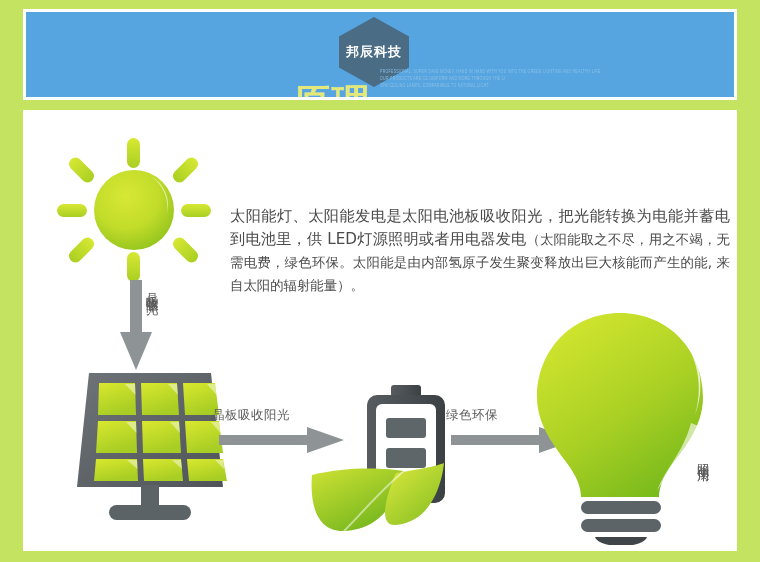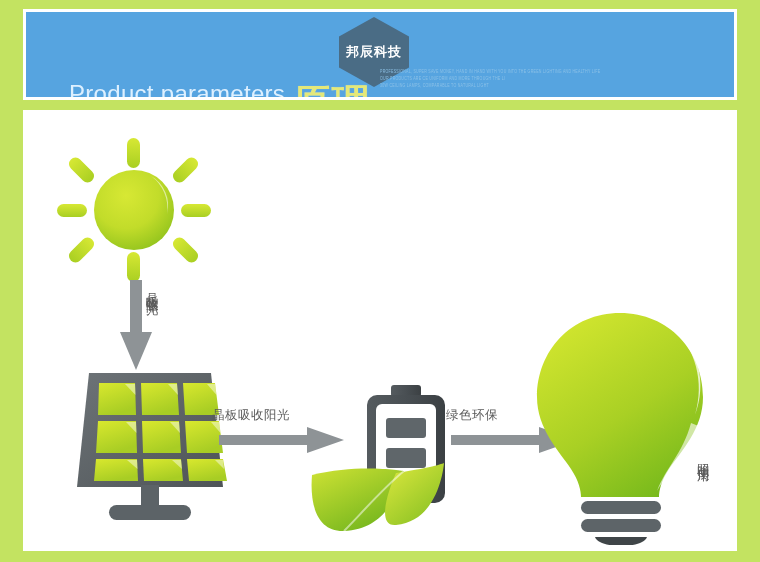--- a/index.html
+++ b/index.html
@@ -114,21 +114,20 @@
   .arrow-r2 { position:absolute; left:428px; top:315px; width:125px; height:30px; }
 </style>
 </head>
 <body>
 
 <div id="page">
 
   <div class="header-wrap">
     <div class="header">
 
-      <div class="product-params">Product parameters</div>
 
 
       <div class="cn-word cn-theory">原理</div>
 
       <div class="logo-badge">
         <span>邦辰</span>
         <span>科技</span>
       </div>
 
       <div class="eng-lines">
@@ -136,20 +135,23 @@
         <div>OUR PRODUCTS ARE CE UNIFORM AND MORE THROUGH THE LI</div>
         <div>30W CEILING LAMPS, COMPARABLE TO NATURAL LIGHT</div>
       </div>
 
     </div>
   </div>
 
   <div class="body-wrap">
 
 
+    <div class="para">
+      <span>太阳能灯、太阳能发电是太阳电池板吸收阳光，把光能转换为电能并蓄电到电池里，供 LED灯源照明或者用电器发电</span><span class="small">（太阳能取之不尽，用之不竭，无需电费，绿色环保。太阳能是由内部氢原子发生聚变释放出巨大核能而产生的能, 来自太阳的辐射能量）。</span>
+    </div>
 
     <svg class="sun" viewBox="0 0 160 150">
       <defs>
         <radialGradient id="sunGrad" cx="40%" cy="32%" r="75%">
           <stop offset="0%" stop-color="#d7e834"></stop>
           <stop offset="55%" stop-color="#c2dc2a"></stop>
           <stop offset="100%" stop-color="#8fc21c"></stop>
         </radialGradient>
         <linearGradient id="rayGrad" x1="0" y1="0" x2="0" y2="1">
           <stop offset="0%" stop-color="#d7e834"></stop>

